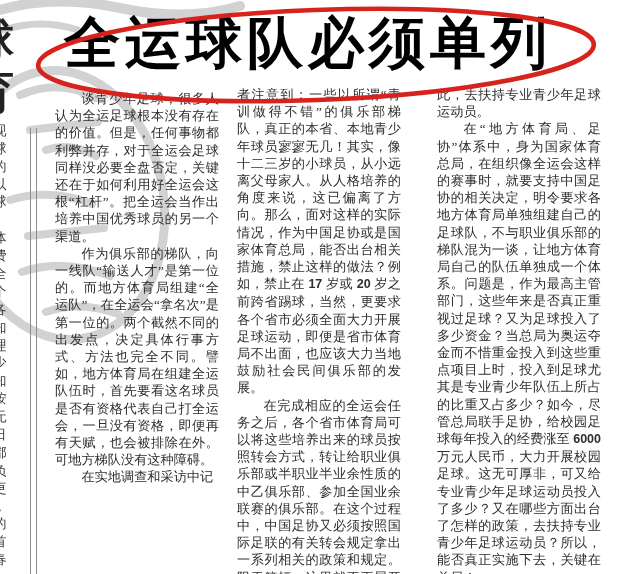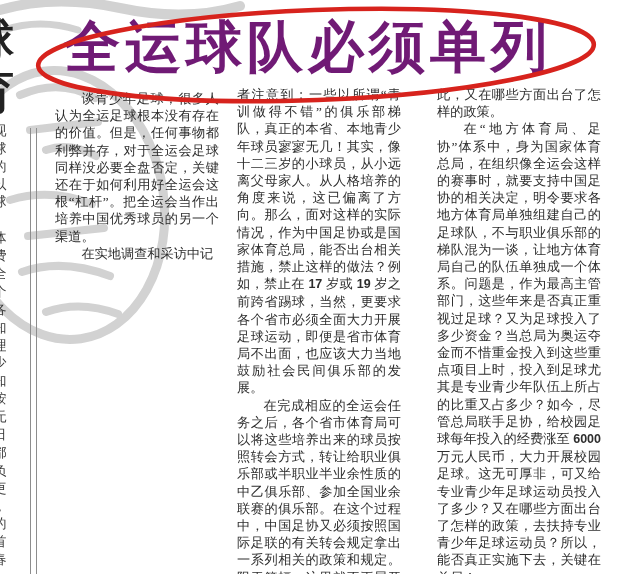--- a/index.html
+++ b/index.html
@@ -31,23 +31,23 @@
     font-size:13.5px;line-height:17.9px;height:17.9px;
     color:#3a3a3a;margin-left:-7px;white-space:nowrap;
   }
   
   .rule{position:absolute;top:128px;bottom:0;width:1.4px;background:#8d8d8d;z-index:1;}
   .rule-a{left:30px;}
   .rule-b{left:36px;}
   
   .headline{
     position:absolute;left:64px;top:16px;margin:0;z-index:2;
-    font-family:Liberation Sans, sans-serif;
+    font-family:Liberation Mono, monospace;
     font-weight:600;font-size:56px;line-height:62px;
-    letter-spacing:5px;color:#701a75;white-space:nowrap;
+    letter-spacing:5px;color:#000000;white-space:nowrap;
   }
   
   .col{
     position:absolute;width:164px;z-index:2;
     font-size:13.2px;line-height:17.2px;
     text-align:justify;word-break:break-all;
     color:#2e2e2e;
   }
   .col1{left:55px;top:90px;}
   .col2{left:237px;top:86px;}
@@ -111,28 +111,29 @@
       <div class="smallchar">春</div>
     </div>
 
   <div class="rule rule-a"></div>
   <div class="rule rule-b"></div>
 
   <h1 class="headline">全运球队必须单列</h1>
 
   <div class="col col1">
       <p class="para indent">谈青少年足球，很多人认为全运足球根本没有存在的价值。但是，任何事物都利弊并存，对于全运会足球同样没必要全盘否定，关键还在于如何利用好全运会这根“杠杆”。把全运会当作出培养中国优秀球员的另一个渠道。</p>
+      <p class="para indent">作为俱乐部的梯队，向一线队“输送人才”是第一位的。而地方体育局组建“全运队”，在全运会“拿名次”是第一位的。两个截然不同的出发点，决定具体行事方式、方法也完全不同。譬如，地方体育局在组建全运队伍时，首先要看这名球员是否有资格代表自己打全运会，一旦没有资格，即便再有天赋，也会被排除在外。可地方梯队没有这种障碍。</p>
       <p class="para indent">在实地调查和采访中记</p>
     </div>
   <div class="col col2">
-      <p class="para">者注意到：一些以所谓“青训做得不错”的俱乐部梯队，真正的本省、本地青少年球员寥寥无几！其实，像十二三岁的小球员，从小远离父母家人。从人格培养的角度来说，这已偏离了方向。那么，面对这样的实际情况，作为中国足协或是国家体育总局，能否出台相关措施，禁止这样的做法？例如，禁止在 <span class="num">17</span> 岁或 <span class="num">19</span> 岁之前跨省踢球，当然，更要求各个省市必须全面大力开展足球运动，即便是省市体育局不出面，也应该大力当地鼓励社会民间俱乐部的发展。</p>
+      <p class="para">者注意到：一些以所谓“青训做得不错”的俱乐部梯队，真正的本省、本地青少年球员寥寥无几！其实，像十二三岁的小球员，从小远离父母家人。从人格培养的角度来说，这已偏离了方向。那么，面对这样的实际情况，作为中国足协或是国家体育总局，能否出台相关措施，禁止这样的做法？例如，禁止在 <span class="num">17</span> 岁或 <span class="num">20</span> 岁之前跨省踢球，当然，更要求各个省市必须全面大力开展足球运动，即便是省市体育局不出面，也应该大力当地鼓励社会民间俱乐部的发展。</p>
       <p class="para indent">在完成相应的全运会任务之后，各个省市体育局可以将这些培养出来的球员按照转会方式，转让给职业俱乐部或半职业半业余性质的中乙俱乐部、参加全国业余联赛的俱乐部。在这个过程中，中国足协又必须按照国际足联的有关转会规定拿出一系列相关的政策和规定。限于篇幅，这里就不再展开讨论。一旦如</p>
     </div>
   <div class="col col3">
-      <p class="para">此，又在哪些方面出台了怎样的政策。</p>
+      <p class="para">此，去扶持专业青少年足球运动员。</p>
       <p class="para indent">在“地方体育局、足协”体系中，身为国家体育总局，在组织像全运会这样的赛事时，就要支持中国足协的相关决定，明令要求各地方体育局单独组建自己的足球队，不与职业俱乐部的梯队混为一谈，让地方体育局自己的队伍单独成一个体系。问题是，作为最高主管部门，这些年来是否真正重视过足球？又为足球投入了多少资金？当总局为奥运夺金而不惜重金投入到这些重点项目上时，投入到足球尤其是专业青少年队伍上所占的比重又占多少？如今，尽管总局联手足协，给校园足球每年投入的经费涨至 <span class="num">6000</span> 万元人民币，大力开展校园足球。这无可厚非，可又给专业青少年足球运动员投入了多少？又在哪些方面出台了怎样的政策，去扶持专业青少年足球运动员？所以，能否真正实施下去，关键在总局！</p>
     </div>
 
   <svg class="circle-overlay" width="640" height="130" viewBox="0 0 640 130" aria-hidden="true">
     <ellipse cx="316" cy="55" rx="278" ry="45" fill="none" stroke-width="4.6" transform="rotate(-2.2 316 55)" stroke="#d7231d"></ellipse>
   </svg>
 
 </div>
 
 </body></html>

